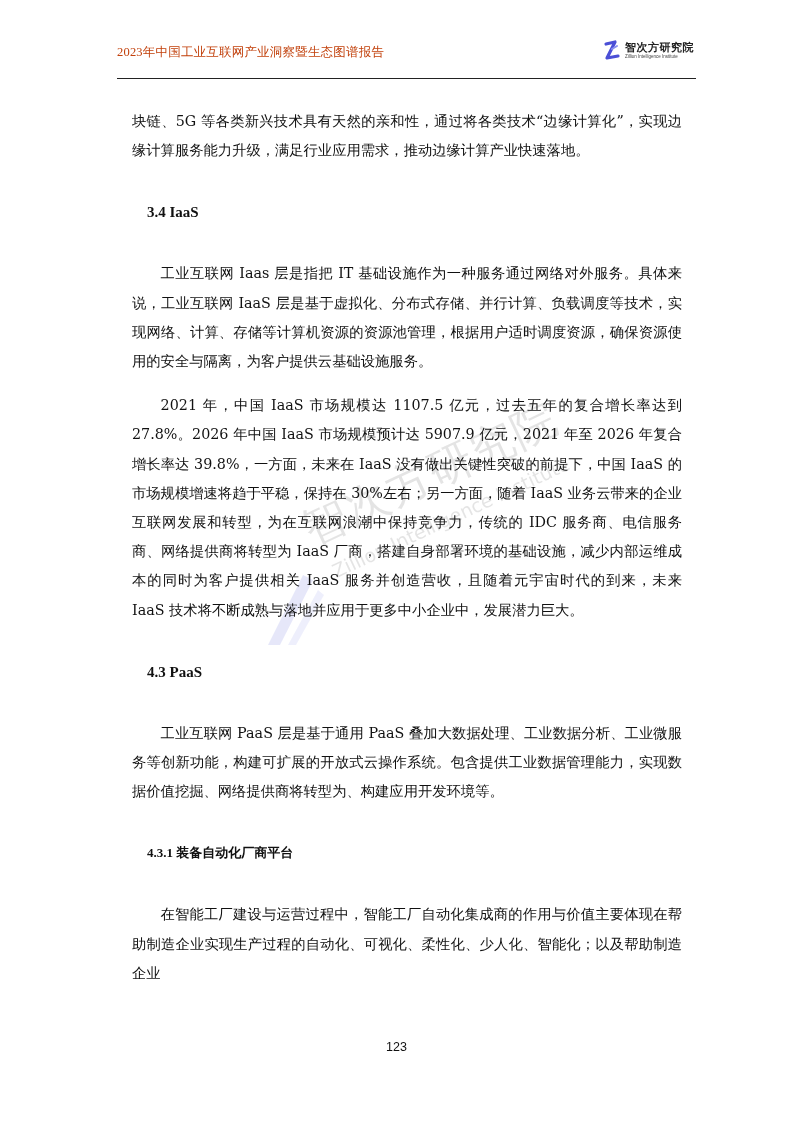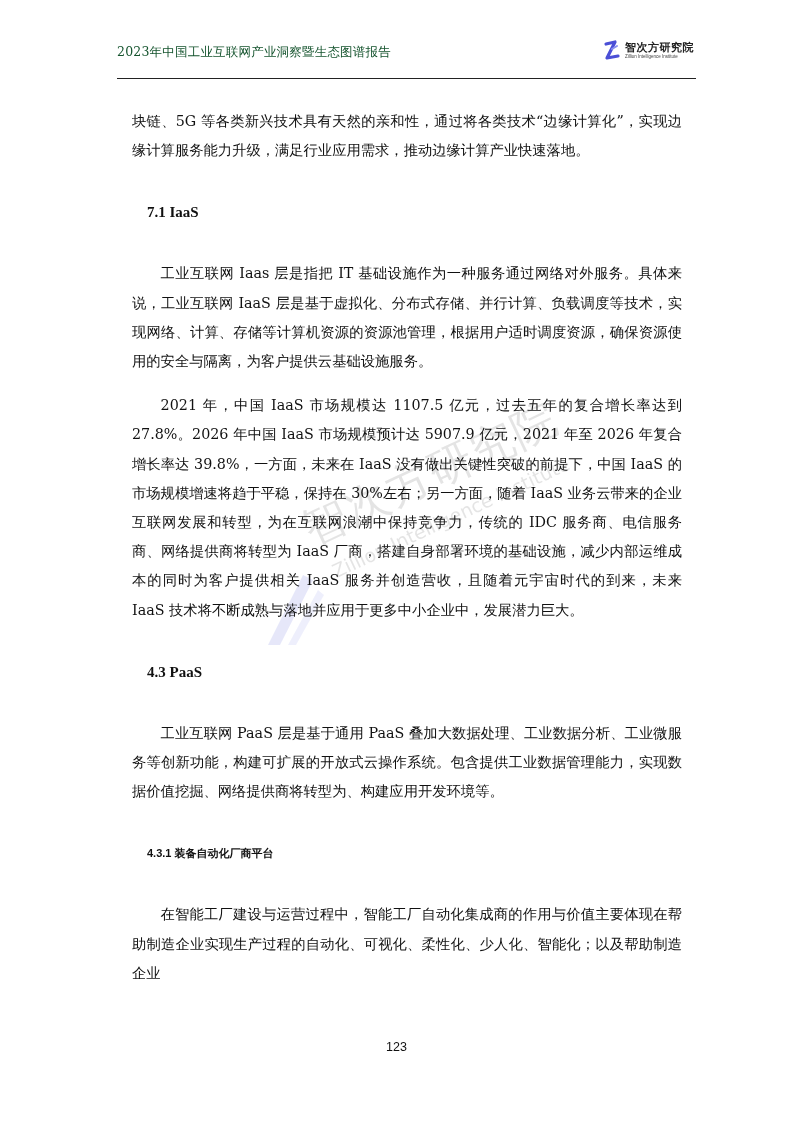--- a/index.html
+++ b/index.html
@@ -7,21 +7,21 @@
       width: 793px; height: 1122px; position: relative; overflow: hidden;
       font-family: "DejaVu Serif", "Liberation Serif", serif;
       color: #111;
     }
     .header {
       position: absolute; left: 117px; right: 97px; top: 36px; height: 42px;
       border-bottom: 1.3px solid #222;
     }
     .header-title {
       position: absolute; left: 0; top: 8px;
-      font-size: 12.5px; letter-spacing: 0.2px; color: #14532d;
+      font-size: 12.5px; letter-spacing: 0.2px; color: #c2410c; font-family: Liberation Serif, serif;
     }
     .logo {
       position: absolute; right: 2px; top: 4px; display: flex; align-items: center; gap: 4px;
     }
     .logo-mark { width: 18px; height: 22px; }
     .logo-text { display: flex; flex-direction: column; line-height: 1; }
     .logo-cn { font-family: "DejaVu Sans", sans-serif; font-size: 11px; font-weight: bold; color: #222; letter-spacing: 0.5px; }
     .logo-en { font-family: "Liberation Sans", sans-serif; font-size: 4.5px; color: #444; margin-top: 2px; }
 
     .content {
@@ -30,21 +30,21 @@
     p.body {
       margin: 15px; font-size: 14.3px; line-height: 29.2px; text-align: justify;
       text-align-last: left;
     }
     p.indent { text-indent: 2em; }
     h2.section {
       margin: 0; font-family: "Liberation Serif", serif; font-weight: bold; font-size: 15px;
       padding-left: 30px; line-height: 20px;
     }
     h3.subsection {
-      margin: 0; font-family: Liberation Sans, sans-serif; font-weight: bold; font-size: 11px;
+      margin: 0; font-family: Liberation Serif, serif; font-weight: bold; font-size: 13px;
       padding-left: 30px; line-height: 20px;
     }
     .gap-h { height: 22px; }
 
     .watermark {
       position: absolute; left: 258px; top: 470px; width: 320px; height: 160px;
       pointer-events: none; opacity: 0.22;
     }
     .wm-cn {
       position: absolute; left: 60px; top: 30px; font-family: "DejaVu Sans", sans-serif;
@@ -86,21 +86,21 @@
     <path d="M30 85 L60 30 L66 35 L38 85 Z" fill="#b7bbf2"></path>
   </svg>
   <div class="wm-cn">智次方研究院</div>
   <div class="wm-en">Zillion Intelligence Institute</div>
 </div>
 
 <div class="content">
   <p class="body">块链、5G 等各类新兴技术具有天然的亲和性，通过将各类技术“边缘计算化”，实现边缘计算服务能力升级，满足行业应用需求，推动边缘计算产业快速落地。</p>
   <div class="gap-h"></div>
 
-  <h2 class="section">7.1 IaaS</h2>
+  <h2 class="section">3.4 IaaS</h2>
   <div class="gap-h"></div>
   <p class="body indent">工业互联网 Iaas 层是指把 IT 基础设施作为一种服务通过网络对外服务。具体来说，工业互联网 IaaS 层是基于虚拟化、分布式存储、并行计算、负载调度等技术，实现网络、计算、存储等计算机资源的资源池管理，根据用户适时调度资源，确保资源使用的安全与隔离，为客户提供云基础设施服务。</p>
   <p class="body indent">2021 年，中国 IaaS 市场规模达 1107.5 亿元，过去五年的复合增长率达到 27.8%。2026 年中国 IaaS 市场规模预计达 5907.9 亿元，2021 年至 2026 年复合增长率达 39.8%，一方面，未来在 IaaS 没有做出关键性突破的前提下，中国 IaaS 的市场规模增速将趋于平稳，保持在 30%左右；另一方面，随着 IaaS 业务云带来的企业互联网发展和转型，为在互联网浪潮中保持竞争力，传统的 IDC 服务商、电信服务商、网络提供商将转型为 IaaS 厂商，搭建自身部署环境的基础设施，减少内部运维成本的同时为客户提供相关 IaaS 服务并创造营收，且随着元宇宙时代的到来，未来 IaaS 技术将不断成熟与落地并应用于更多中小企业中，发展潜力巨大。</p>
   <div class="gap-h"></div>
 
   <h2 class="section">4.3 PaaS</h2>
   <div class="gap-h"></div>
   <p class="body indent">工业互联网 PaaS 层是基于通用 PaaS 叠加大数据处理、工业数据分析、工业微服务等创新功能，构建可扩展的开放式云操作系统。包含提供工业数据管理能力，实现数据价值挖掘、网络提供商将转型为、构建应用开发环境等。</p>
   <div class="gap-h"></div>
 

